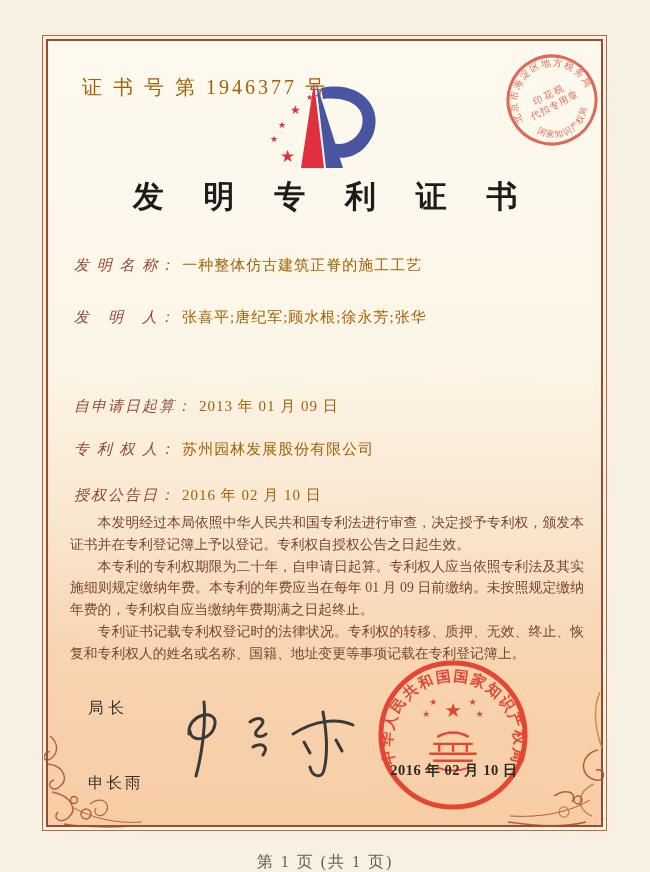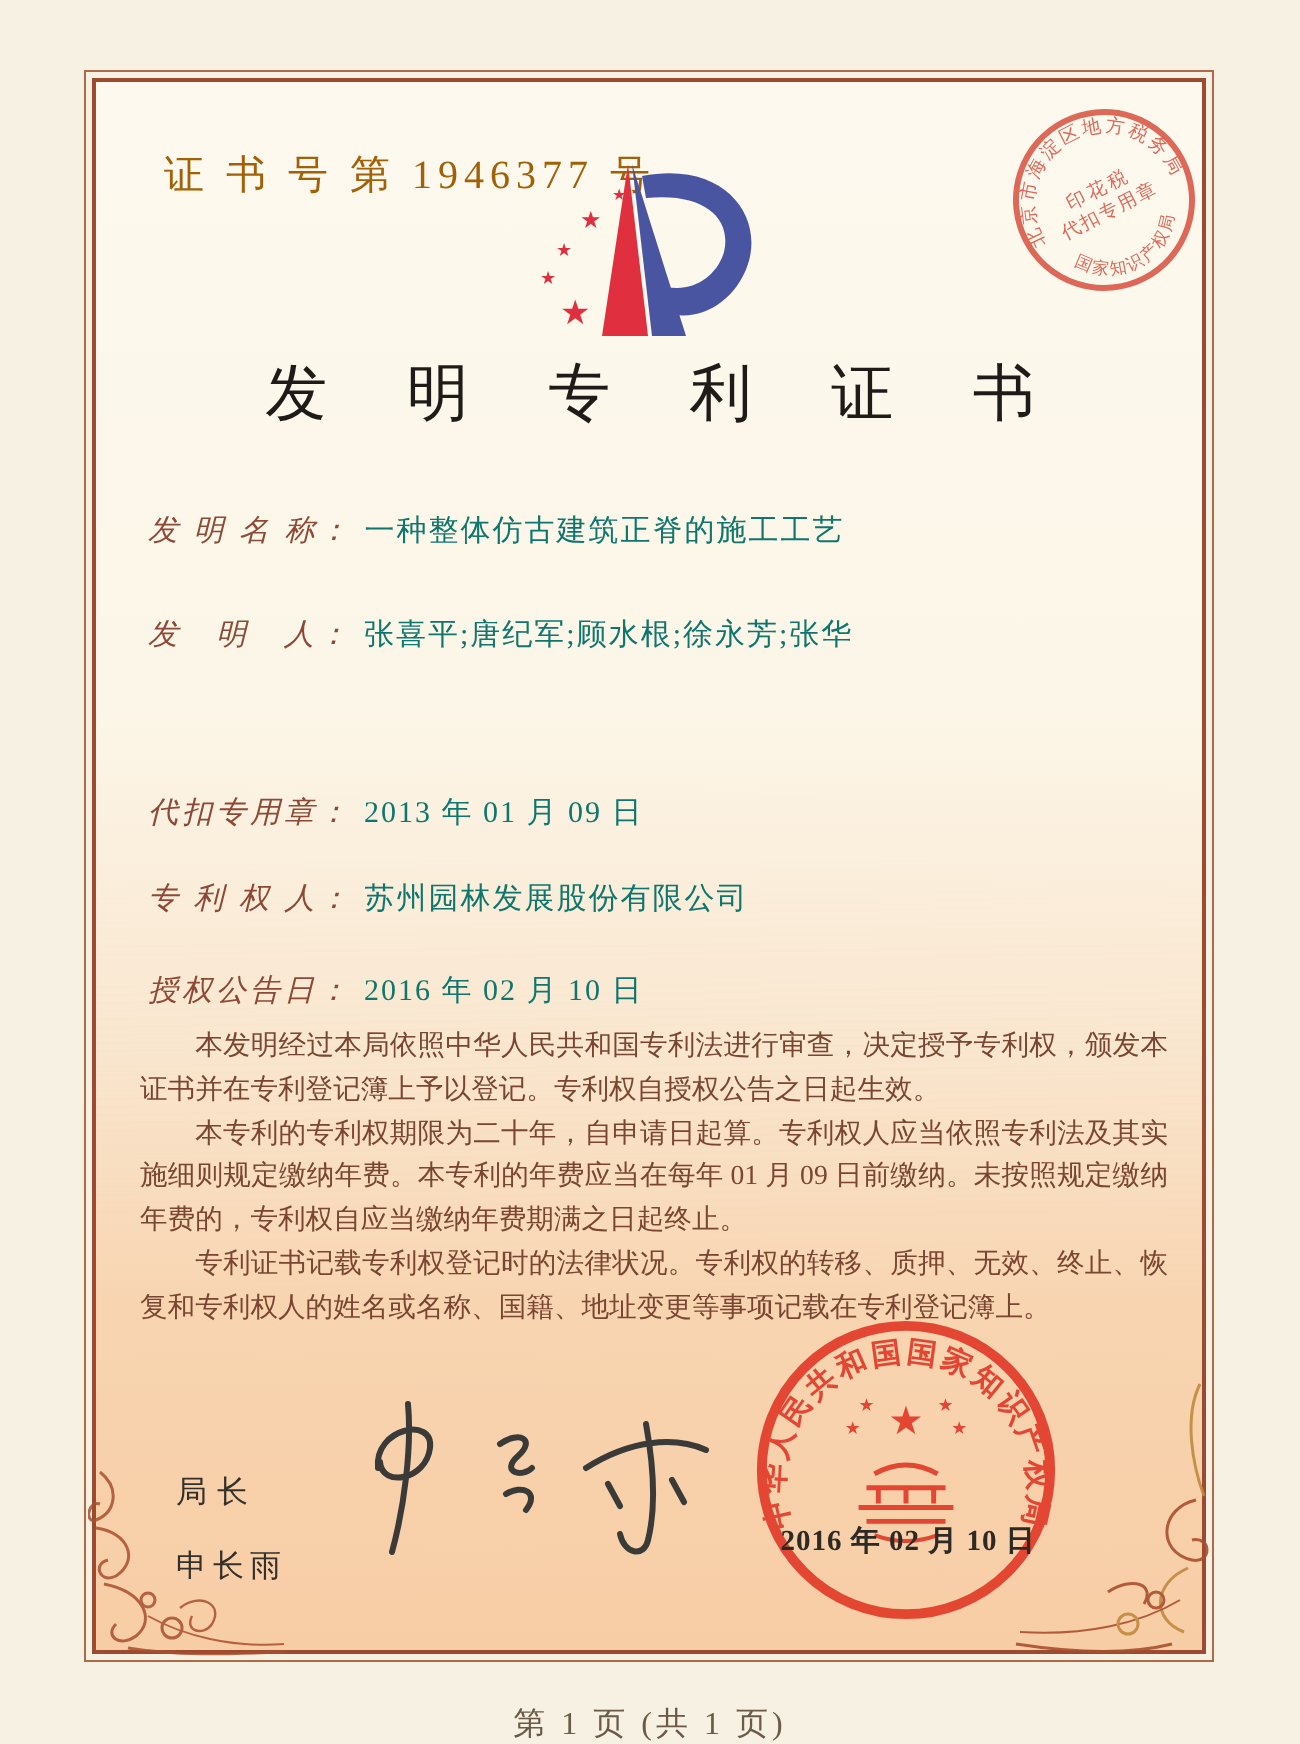--- a/index.html
+++ b/index.html
@@ -33,35 +33,35 @@
 
   .abs{position:absolute;z-index:2;}
 
   .cert-no{
     left:82px;top:74px;font-size:20px;letter-spacing:3px;color:#a16207;
   }
 
   .title{
     left:0;right:0;top:176px;text-align:center;
     font-size:31px;letter-spacing:16px;text-indent:16px;color:#1e1b18;
-    font-weight:400;
+    font-weight:700;
   }
 
   .field{left:74px;font-size:15px;white-space:nowrap;}
   .field .lbl{color:#8e4936;letter-spacing:2px;margin-right:6px;font-style:italic;}
-  .field .val{color:#0f766e;letter-spacing:1px;}
+  .field .val{color:#a16207;letter-spacing:1px;}
 
   .body-text{
     left:70px;top:512px;width:514px;
     font-size:13.8px;line-height:21.8px;color:#7a4531;
     text-align:justify;
   }
   .body-text p{margin:0;text-indent:2em;}
 
-  .sig-title{left:88px;top:736px;font-size:15.5px;letter-spacing:5px;color:#33302b;font-family:Liberation Serif, serif;}
+  .sig-title{left:88px;top:698px;font-size:15.5px;letter-spacing:5px;color:#33302b;font-family:Liberation Serif, serif;}
   .sig-name {left:88px;top:757px;font-size:15.5px;letter-spacing:3px;color:#33302b;margin-top:16px;}
 
   .seal-date{
     left:378px;top:761px;width:152px;text-align:center;
     font-size:14.5px;font-weight:600;color:#2d2925;letter-spacing:0.5px;z-index:4;
   }
 
   .footer{
     left:0;right:0;top:804px;text-align:center;
     font-size:16px;letter-spacing:2px;color:#6b5a48;margin-top:48px;
@@ -123,21 +123,21 @@
 
   <div class="abs title">发 明 专 利 证 书</div>
 
   <div class="abs field" style="top:256px">
     <span class="lbl">发 明 名 称：</span><span class="val">一种整体仿古建筑正脊的施工工艺</span>
   </div>
   <div class="abs field" style="top:308px">
     <span class="lbl">发　明　人：</span><span class="val">张喜平;唐纪军;顾水根;徐永芳;张华</span>
   </div>
   <div class="abs field" style="top:397px">
-    <span class="lbl">代扣专用章：</span><span class="val">2013 年 01 月 09 日</span>
+    <span class="lbl">自申请日起算：</span><span class="val">2013 年 01 月 09 日</span>
   </div>
   <div class="abs field" style="top:440px">
     <span class="lbl">专 利 权 人：</span><span class="val">苏州园林发展股份有限公司</span>
   </div>
   <div class="abs field" style="top:486px">
     <span class="lbl">授权公告日：</span><span class="val">2016 年 02 月 10 日</span>
   </div>
 
   <div class="abs body-text">
     <p>本发明经过本局依照中华人民共和国专利法进行审查，决定授予专利权，颁发本证书并在专利登记簿上予以登记。专利权自授权公告之日起生效。</p>

